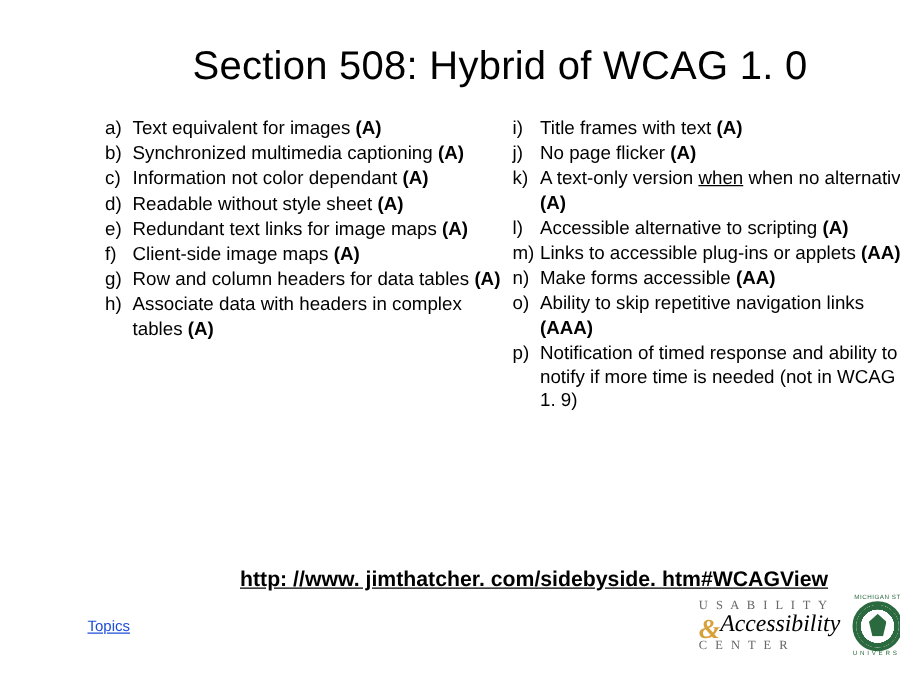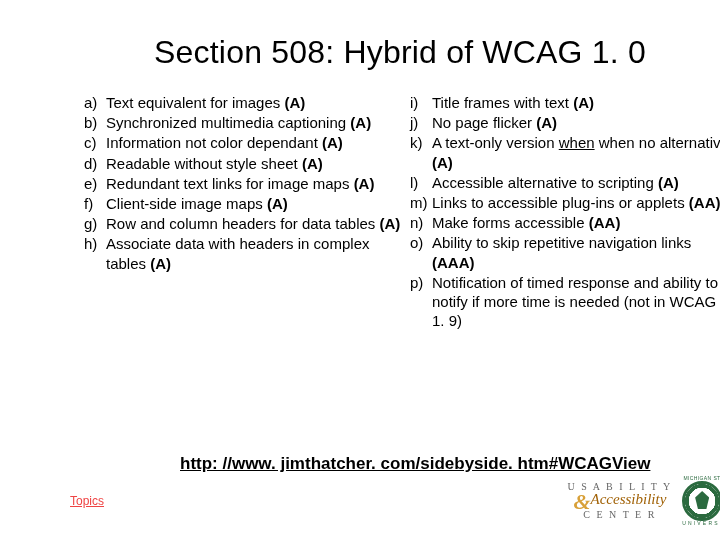--- a/index.html
+++ b/index.html
@@ -48,69 +48,69 @@
     flex: 1;
   }
   .pri {
     font-weight: 700;
   }
   .u {
     text-decoration: underline;
   }
   .link {
     position: absolute;
-    left: 140px;
+    left: 152px;
     top: 454px;
     font-family: Arial, Helvetica, sans-serif;
     font-size: 17px;
     font-weight: 700;
     color: #000;
     text-decoration: underline;
   }
   .topics {
     position: absolute;
     left: 30px;
     top: 494px;
     font-family: Arial, Helvetica, sans-serif;
     font-size: 12px;
-    color: #ef4444;
+    color: #1d4ed8;
     text-decoration: underline;
   }
   .logo-block {
     position: absolute;
     right: 28px;
     bottom: 14px;
     display: flex;
     align-items: center;
     gap: 10px;
   }
   .ua-logo {
     font-family: Georgia, serif;
     font-size: 10px;
-    text-align: center;
+    text-align: left;
     color: #555;
     line-height: 1;
   }
   .ua-logo .row1 {
     letter-spacing: 2px;
     color: #666;
   }
   .ua-logo .amp {
     font-size: 22px;
     font-style: italic;
     color: #d8a038;
     font-weight: bold;
     line-height: 0.8;
     display: inline-block;
     vertical-align: middle;
   }
   .ua-logo .acc {
     font-style: italic;
-    font-size: 15px;
-    color: #a16207;
+    font-size: 19px;
+    color: #000000;
     font-family: "Brush Script MT", cursive;
   }
   .ua-logo .cent {
     letter-spacing: 2px;
     color: #666;
   }
   .msu-seal {
     width: 40px;
     height: 40px;
     border-radius: 50%;

